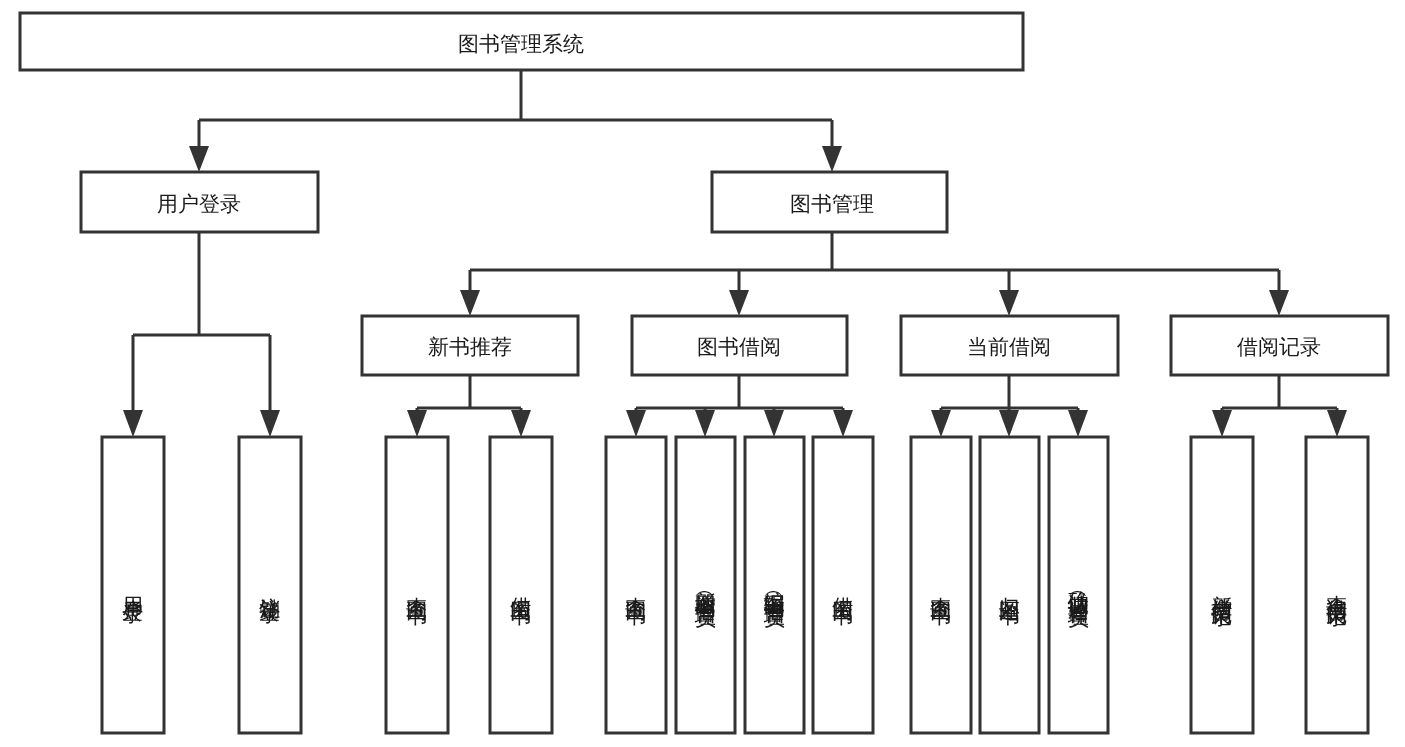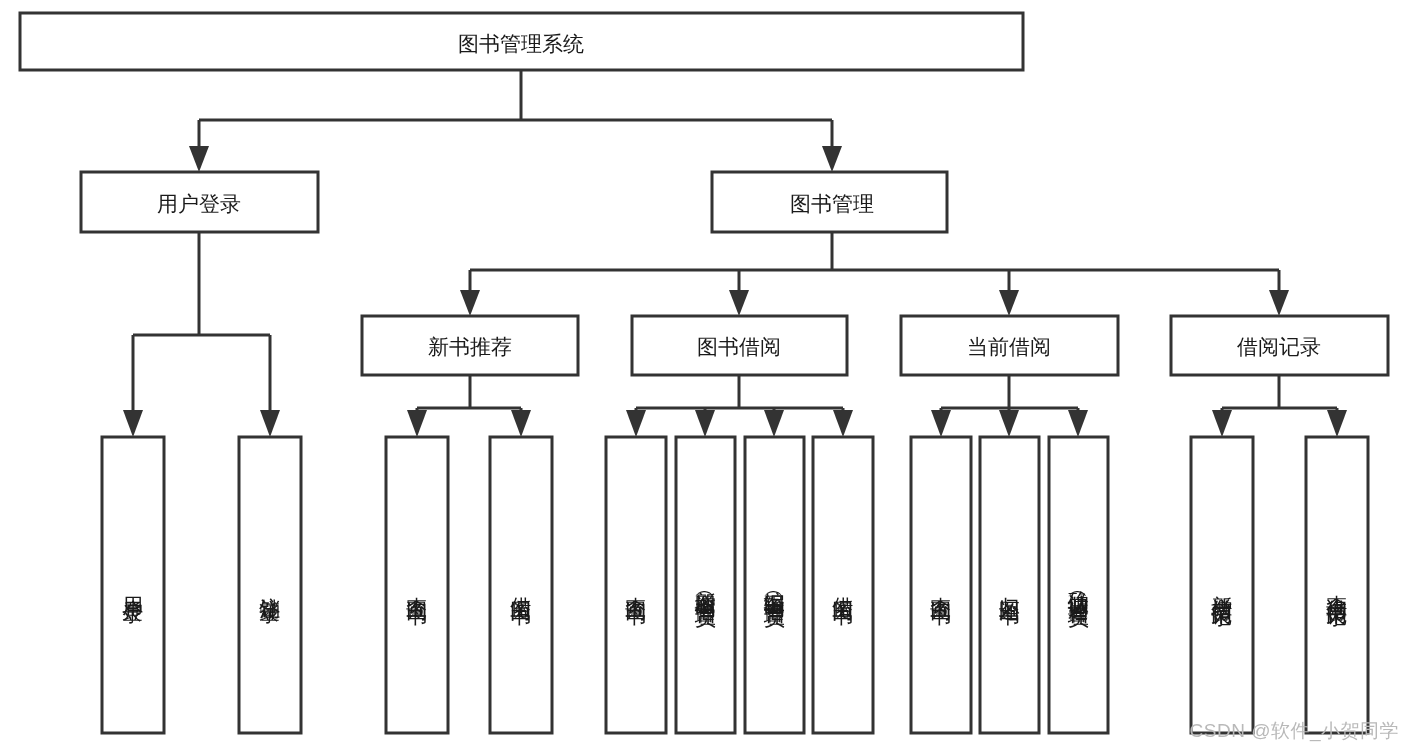--- a/index.html
+++ b/index.html
@@ -193,14 +193,13 @@
   <div class="node-label-v" style="left:745px; top:437px; width:59px; height:296px;">编辑图书（管理员）</div>
   <div class="node-label-v" style="left:813px; top:437px; width:60px; height:296px;">借阅图书</div>
 
   <div class="node-label-v" style="left:911px; top:437px; width:60px; height:296px;">查询图书</div>
   <div class="node-label-v" style="left:980px; top:437px; width:59px; height:296px;">归还图书</div>
   <div class="node-label-v" style="left:1049px; top:437px; width:59px; height:296px;">确认归还（管理员）</div>
 
   <div class="node-label-v" style="left:1191px; top:437px; width:62px; height:296px;">新增借阅记录</div>
   <div class="node-label-v" style="left:1306px; top:437px; width:62px; height:296px;">查询借阅记录</div>
 
-  <div class="watermark">CSDN @软件_小贺同学</div>
 </div>
 
 </body></html>

